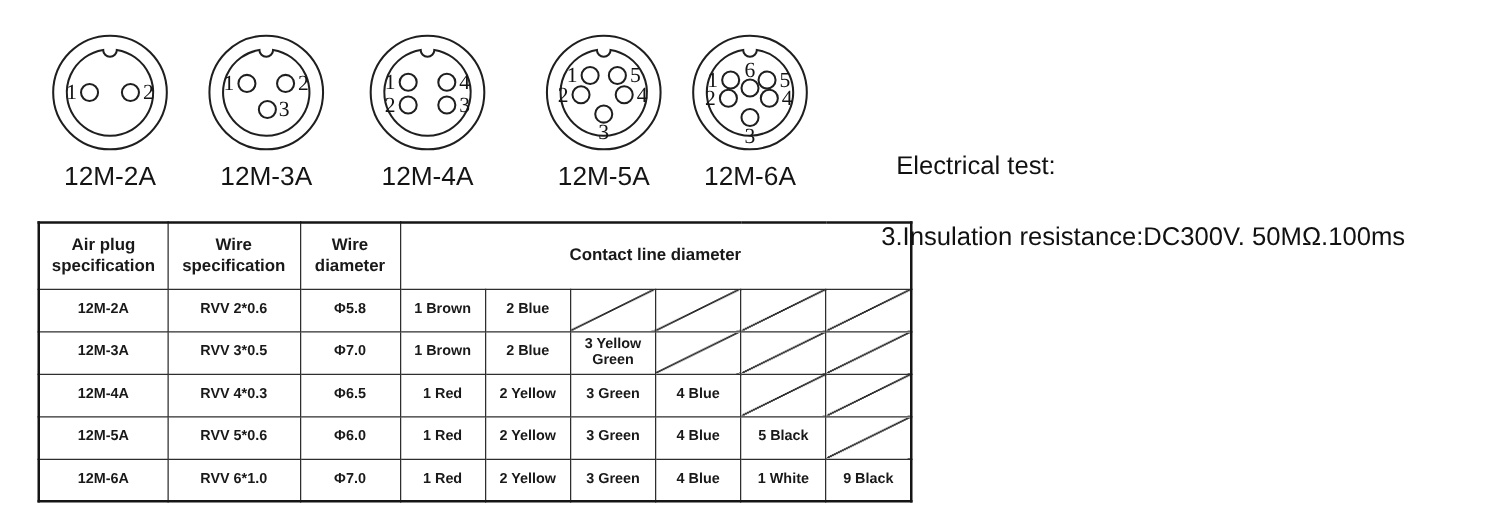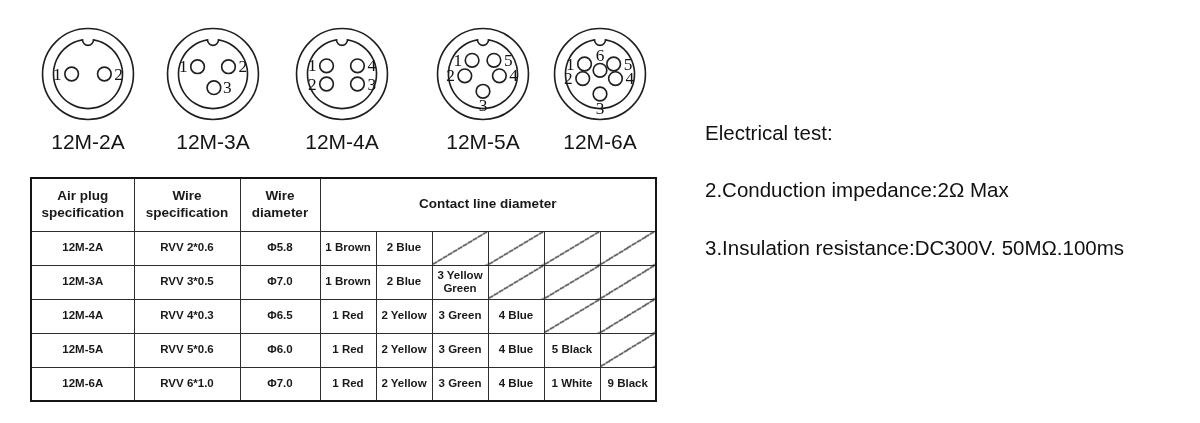--- a/index.html
+++ b/index.html
@@ -18,21 +18,21 @@
     fill:#ffffff; stroke:#1f1f1f; stroke-width:1.8;
   }
   .connector-svg text {
     font-family:"Liberation Serif", serif; font-size:19px;
     fill:#141414; stroke:none;
   }
   .connector-label { margin-top:6px; font-size:21px; color:#141414; white-space:nowrap; }
 
   
   .spec-table {
-    position:absolute; left:30px; top:177px; width:627px;
+    position:absolute; left:30px; top:177px; width:700px;
     border-collapse:collapse; table-layout:fixed;
     border:2px solid #151515;
   }
   .spec-table th, .spec-table td {
     border:1px solid #2e2e2e; text-align:center; vertical-align:middle;
     font-weight:700; color:#191919; padding:1px; overflow:hidden;
   }
   .spec-table thead tr { height:53px; }
   .spec-table tbody tr { height:34px; }
   .spec-table th { font-size:13.5px; line-height:1.25; }
@@ -40,21 +40,21 @@
   .diag {
     background-image:linear-gradient(to bottom right,
       transparent calc(50% - 0.6px),
       #2e2e2e calc(50% - 0.6px),
       #2e2e2e calc(50% + 0.6px),
       transparent calc(50% + 0.6px));
   }
 
   
   .notes { position:absolute; left:705px; top:121px; font-size:20.5px; color:#111111; }
-  .notes-title { margin-bottom:33px; }
+  .notes-title { margin-bottom:33px;margin-left:12px; }
   .note-item { margin-bottom:34px; white-space:nowrap; }
 </style>
 </head>
 <body>
 
 <div class="canvas">
 
   <div id="connectors">
       <div class="connector c1">
         <svg viewBox="0 0 110 110" class="connector-svg">
@@ -208,18 +208,17 @@
           <td>4 Blue</td>
           <td>1 White</td>
           <td>9 Black</td>
         </tr>
       </tbody>
   </table>
 
   <div class="notes">
     <div class="notes-title">Electrical test:</div>
     <div id="notes-items">
-        <div class="note-item">2.Conduction impedance:2Ω Max</div>
         <div class="note-item">3.Insulation resistance:DC300V. 50MΩ.100ms</div>
       </div>
   </div>
 
 </div>
 
 </body></html>

